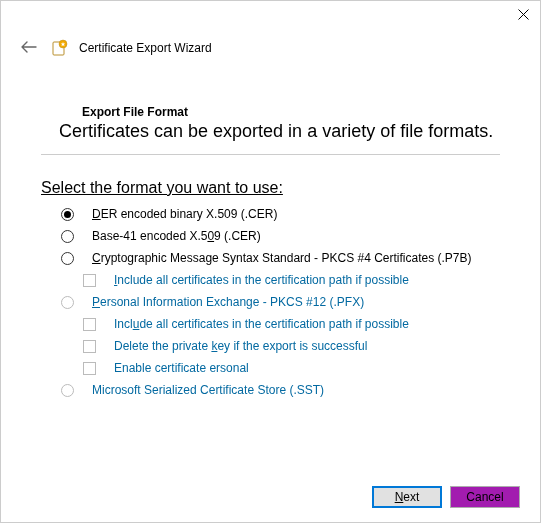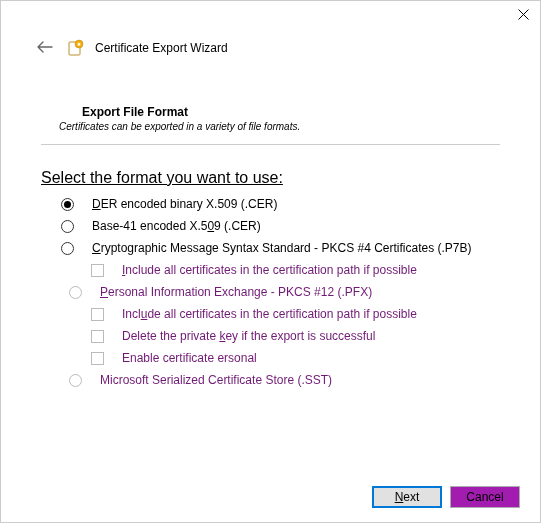--- a/index.html
+++ b/index.html
@@ -25,21 +25,21 @@
       display: flex; align-items: center; justify-content: center;
       font-size: 13px;
       font-family: Arial, sans-serif;
       font-weight: 300;
       cursor: pointer;
     }
     .header {
       display: flex;
       align-items: center;
       gap: 10px;
-      padding: 4px 0 0 32px;
+      padding: 4px 0 0 16px;
     }
     .back-arrow {
       font-size: 16px;
       color: #555;
       cursor: pointer;
       padding: 2px 4px;
     }
     .wiz-icon {
       display: flex; align-items: center; justify-content: center;
     }
@@ -49,23 +49,22 @@
     }
     .content {
       padding: 46px 40px 0 40px;
     }
     .section-title {
       font-weight: 600;
       font-size: 12px;
       padding-left: 41px;
     }
     .section-sub {
-      font-size: 10px;
+      font-size: 18px;
       padding: 2px 0 0 18px;
-      font-style: italic;
     }
     .hr {
       border: none;
       border-top: 1px solid #ccc;
       margin: 12px 0 24px 0;
     }
     .prompt {
       font-size: 16px;
       margin-bottom: 10px;
       text-decoration: underline;
@@ -98,21 +97,21 @@
     .checkbox {
       width: 13px; height: 13px;
       border: 1px solid #333;
       display: inline-block;
       flex-shrink: 0;
     }
     .checkbox.disabled { border-color: #bbb; }
     .sub-opts {
       padding-left: 22px;
     }
-    .disabled-text { color: #701a75; margin-left: 8px; }
+    .disabled-text { color: #0369a1; }
     .mn { text-decoration: underline; }
     .footer {
       position: absolute;
       bottom: 14px;
       right: 20px;
       display: flex;
       gap: 8px;
     }
     .btn {
       min-width: 70px;

